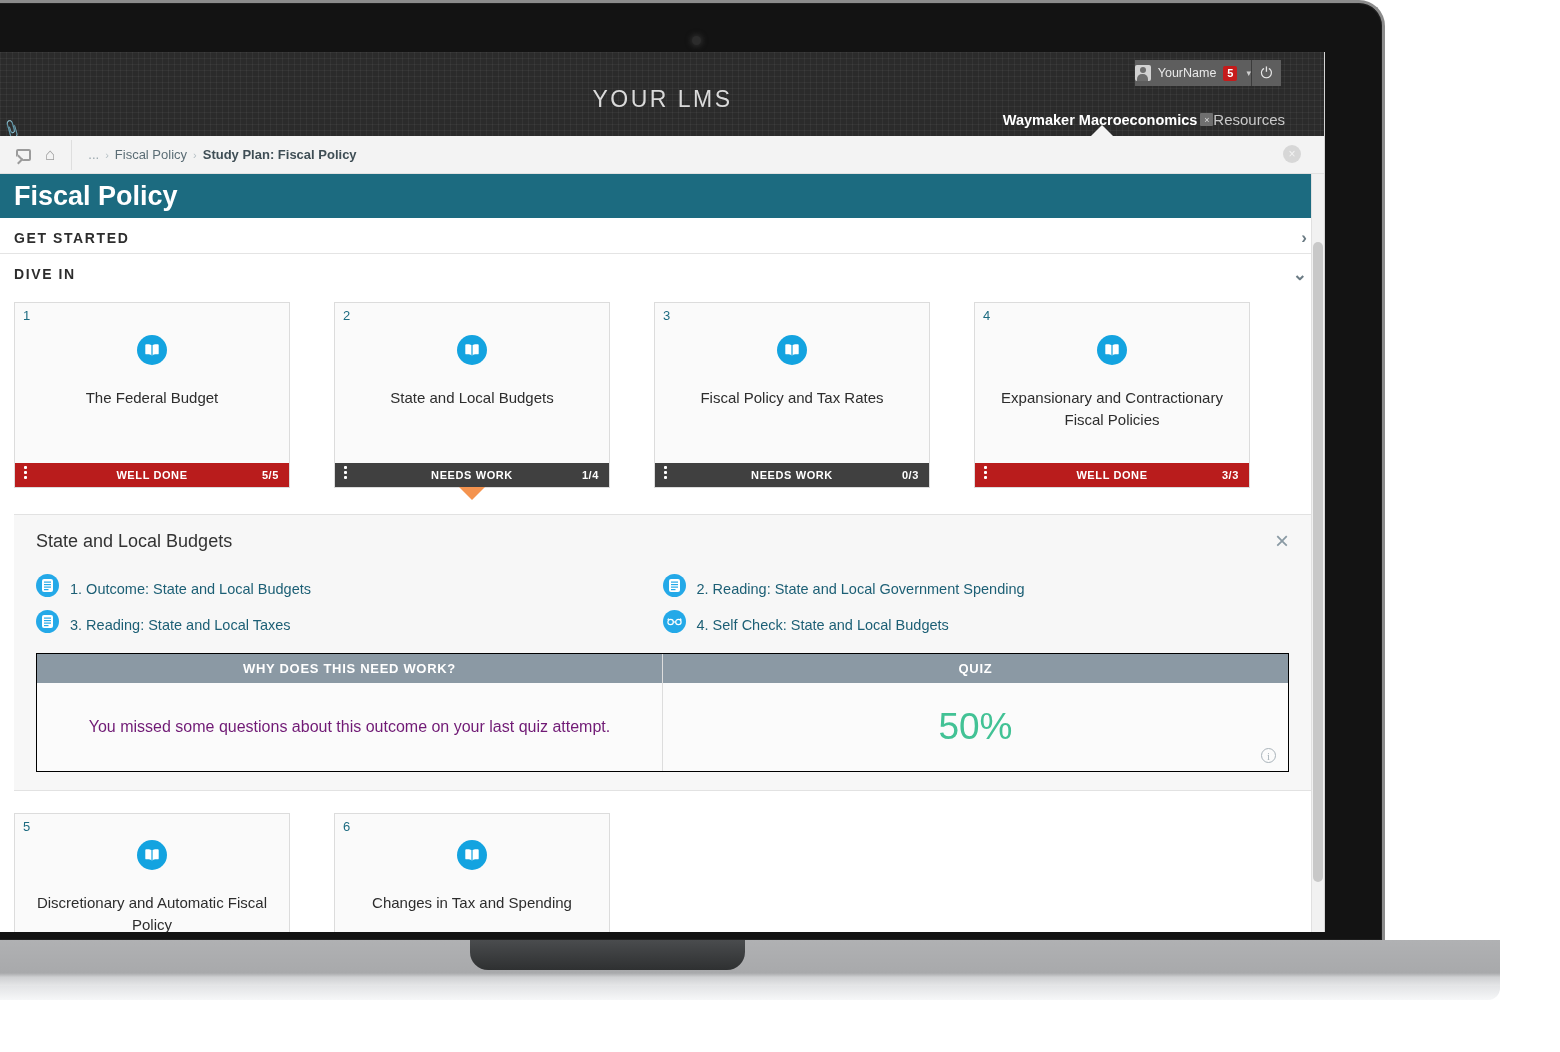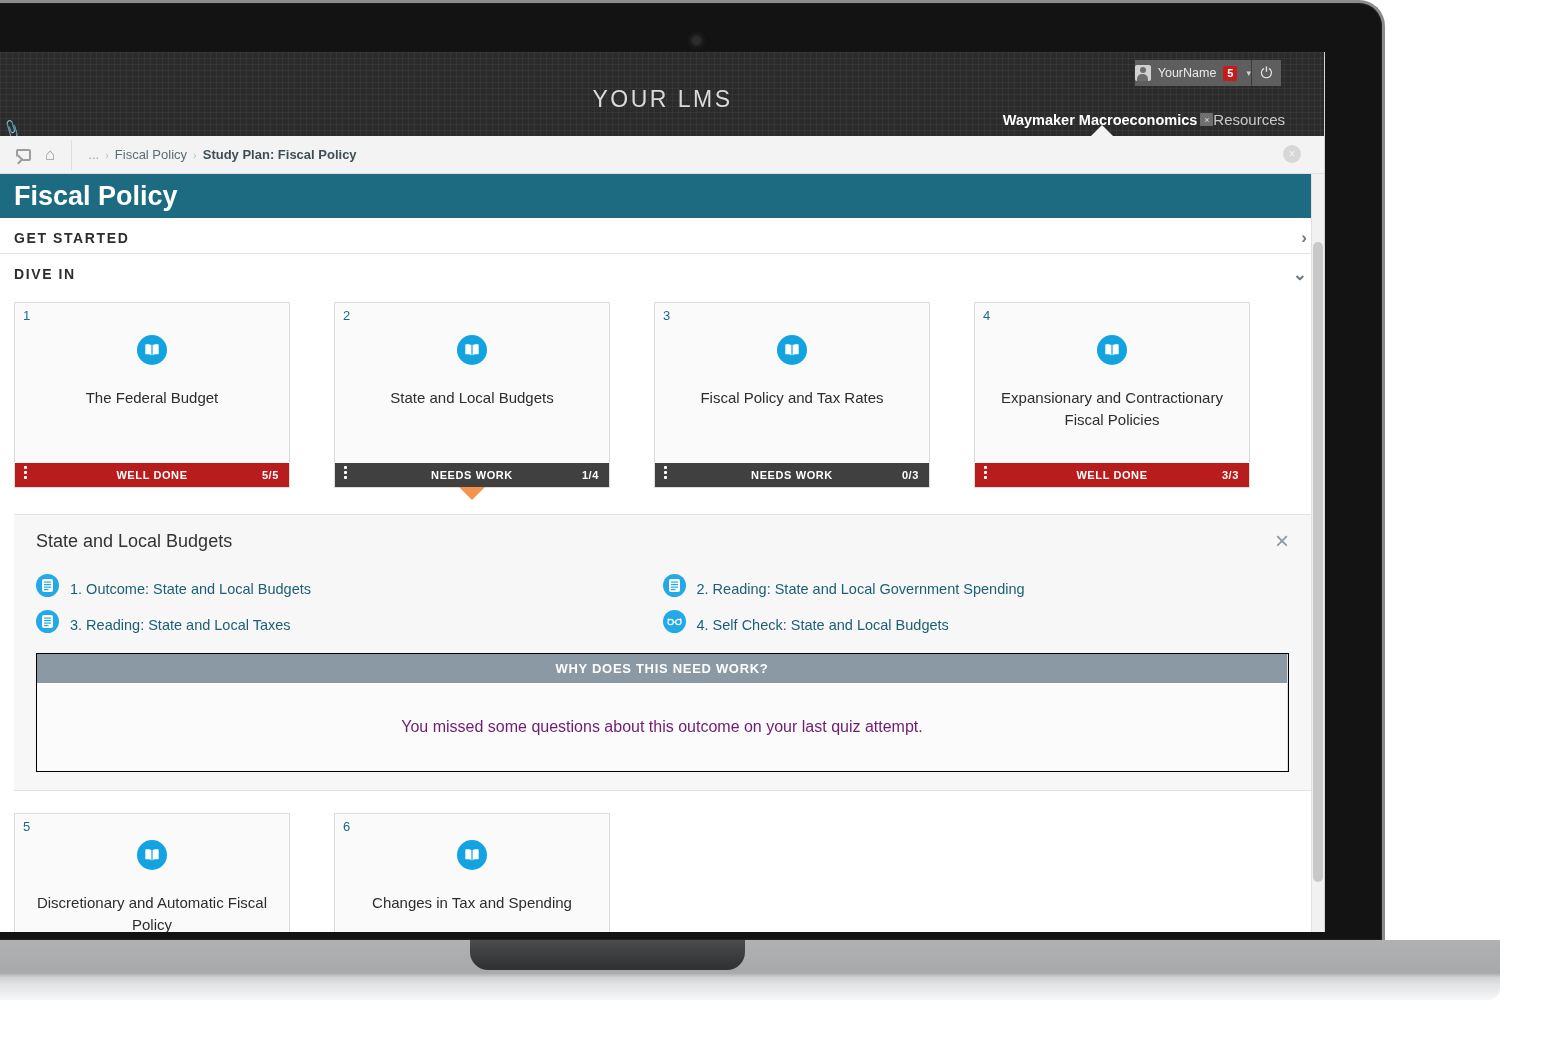--- a/index.html
+++ b/index.html
@@ -446,20 +446,27 @@
             </div>
           </div>
 
           <div class="detail-table">
             <div class="dt-col left">
               <div class="dt-head">WHY DOES THIS NEED WORK?</div>
               <div class="dt-body">
                 <span class="dt-text">You missed some questions about this outcome on your last quiz attempt.</span>
               </div>
             </div>
+            <div class="dt-col">
+              <div class="dt-head">QUIZ</div>
+              <div class="dt-body">
+                <span class="dt-score">50%</span>
+                <span class="info-i">i</span>
+              </div>
+            </div>
           </div>
         </div>
 
         <div class="card-row" style="margin-top:22px;">
           <div class="card compact">
             <span class="num">5</span>
             <div class="card-main">
               <span class="book-icon">
                 <svg width="16" height="14" viewBox="0 0 16 14">
                     <path d="M8 2.6C6.6 1.3 4.6 1 2.2 1.2c-.5 0-.9.4-.9.9v8.3c0 .5.4.9.9.9C4.6 11.1 6.6 11.4 8 12.7V2.6z" fill="#fff"></path>

